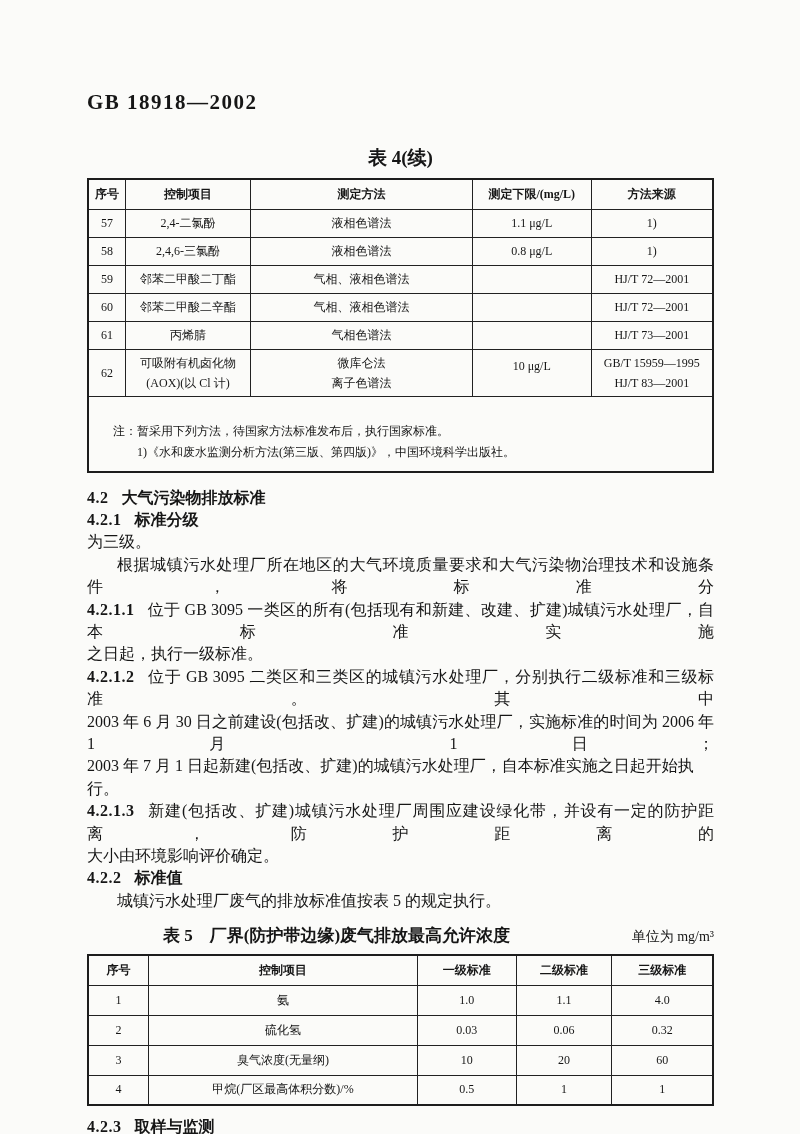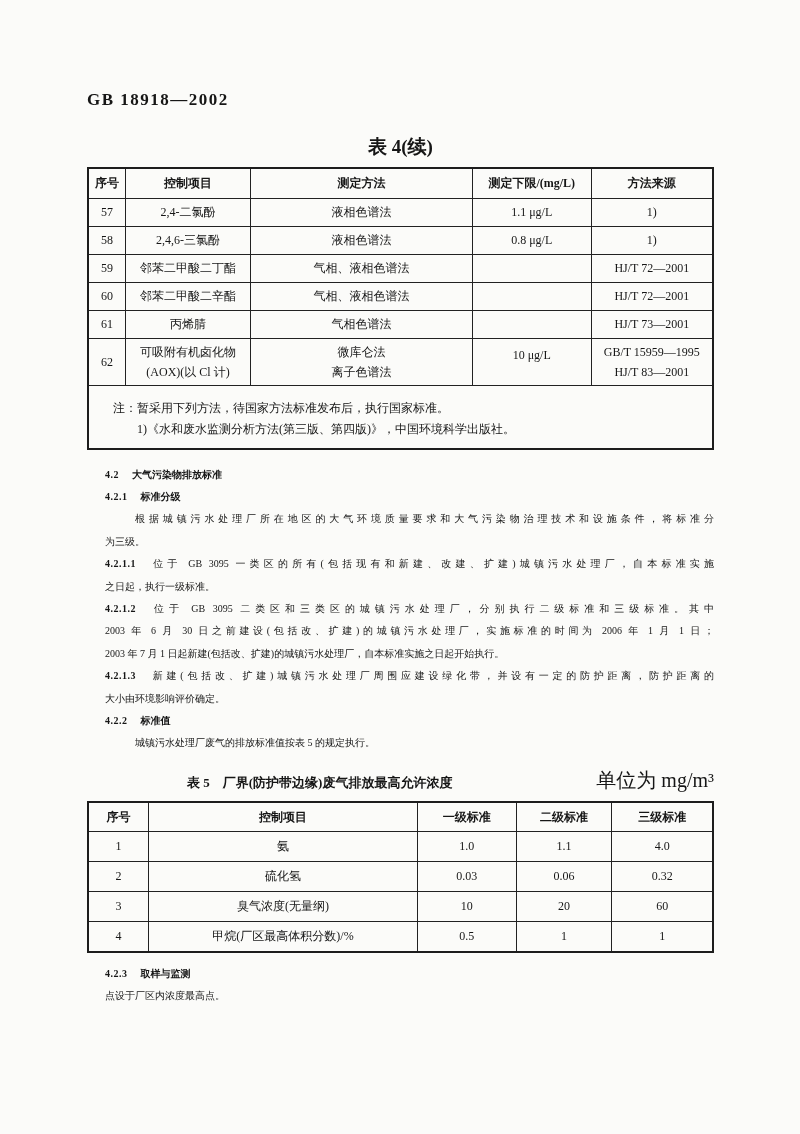--- a/index.html
+++ b/index.html
@@ -11,22 +11,22 @@
     position: relative;
     overflow: hidden;
   }
   .page {
     position: absolute; inset: 0;
     background: #fbfbf9;
     padding: 90px 86px 0 87px;
   }
   
   .std-code {
-    font-size: 17px; font-weight: bold; letter-spacing: 1.5px;
-    margin-bottom: 24px;
+    font-size: 21px; font-weight: bold; letter-spacing: 1.5px;
+    margin-bottom: 30px;
   }
   .tbl-caption {
     text-align: center; font-weight: bold; font-size: 19px;
     margin-bottom: 7px;
   }
   
   table {
     width: 100%; border-collapse: collapse;
     font-size: 12px;
   }
@@ -37,38 +37,38 @@
     text-align: center; vertical-align: middle;
     padding: 2px 4px;
     font-weight: normal;
   }
   th { font-weight: bold; height: 30px; }
   .t4 td { height: 28px; }
   .t4 tr.dbl td { height: 47px; line-height: 20px; }
   .t5 td { height: 30px; }
   .note-row td {
     text-align: left; height: 52px;
-    padding: 12px 10px 8px 24px;
+    padding: 24px 10px 8px 24px;
     line-height: 21px;
   }
   .note-line2 { padding-left: 24px; }
   
-  .bodytext { margin-top: 14px; font-size: 10px; margin-left: 18px; }
+  .bodytext { margin-top: 14px; font-size: 16px; }
   .ln { line-height: 22.4px; }
   .ln .num { font-weight: bold; margin-right: 13px; letter-spacing: 0.5px; }
   .ln.hd { font-weight: bold; }
   .ln.j { text-align: justify; text-align-last: justify; }
   .ln.ind { text-indent: 30px; }
   
   .t5-caprow {
     display: flex; align-items: baseline; justify-content: space-between;
     margin: 12px 0 7px 0;
   }
-  .t5-cap { font-weight: bold; font-size: 13px; margin-left: 100px; }
-  .t5-unit { font-size: 20px; }
+  .t5-cap { font-weight: bold; font-size: 17px; margin-left: 76px; }
+  .t5-unit { font-size: 14px; }
 </style>
 </head>
 <body>
 
 <div class="page">
 
   <div class="std-code">GB 18918—2002</div>
 
   <div class="tbl-caption">表 4(续)</div>
 
@@ -146,22 +146,22 @@
           <div>注：暂采用下列方法，待国家方法标准发布后，执行国家标准。</div>
           <div class="note-line2">1)《水和废水监测分析方法(第三版、第四版)》，中国环境科学出版社。</div>
         </td>
       </tr>
     </tbody>
   </table>
 
   <div class="bodytext">
     <div class="ln hd"><span class="num">4.2</span><span>大气污染物排放标准</span></div>
     <div class="ln hd"><span class="num">4.2.1</span><span>标准分级</span></div>
+    <div class="ln"><span>为三级。</span></div>
     <div class="ln ind j"><span>根据城镇污水处理厂所在地区的大气环境质量要求和大气污染物治理技术和设施条件，将标准分</span></div>
-    <div class="ln"><span>为三级。</span></div>
     <div class="ln j"><span class="num">4.2.1.1</span><span>位于 GB 3095 一类区的所有(包括现有和新建、改建、扩建)城镇污水处理厂，自本标准实施</span></div>
     <div class="ln"><span>之日起，执行一级标准。</span></div>
     <div class="ln j"><span class="num">4.2.1.2</span><span>位于 GB 3095 二类区和三类区的城镇污水处理厂，分别执行二级标准和三级标准。其中</span></div>
     <div class="ln j"><span>2003 年 6 月 30 日之前建设(包括改、扩建)的城镇污水处理厂，实施标准的时间为 2006 年 1 月 1 日；</span></div>
     <div class="ln"><span>2003 年 7 月 1 日起新建(包括改、扩建)的城镇污水处理厂，自本标准实施之日起开始执行。</span></div>
     <div class="ln j"><span class="num">4.2.1.3</span><span>新建(包括改、扩建)城镇污水处理厂周围应建设绿化带，并设有一定的防护距离，防护距离的</span></div>
     <div class="ln"><span>大小由环境影响评价确定。</span></div>
     <div class="ln hd"><span class="num">4.2.2</span><span>标准值</span></div>
     <div class="ln ind"><span>城镇污水处理厂废气的排放标准值按表 5 的规定执行。</span></div>
   </div>

